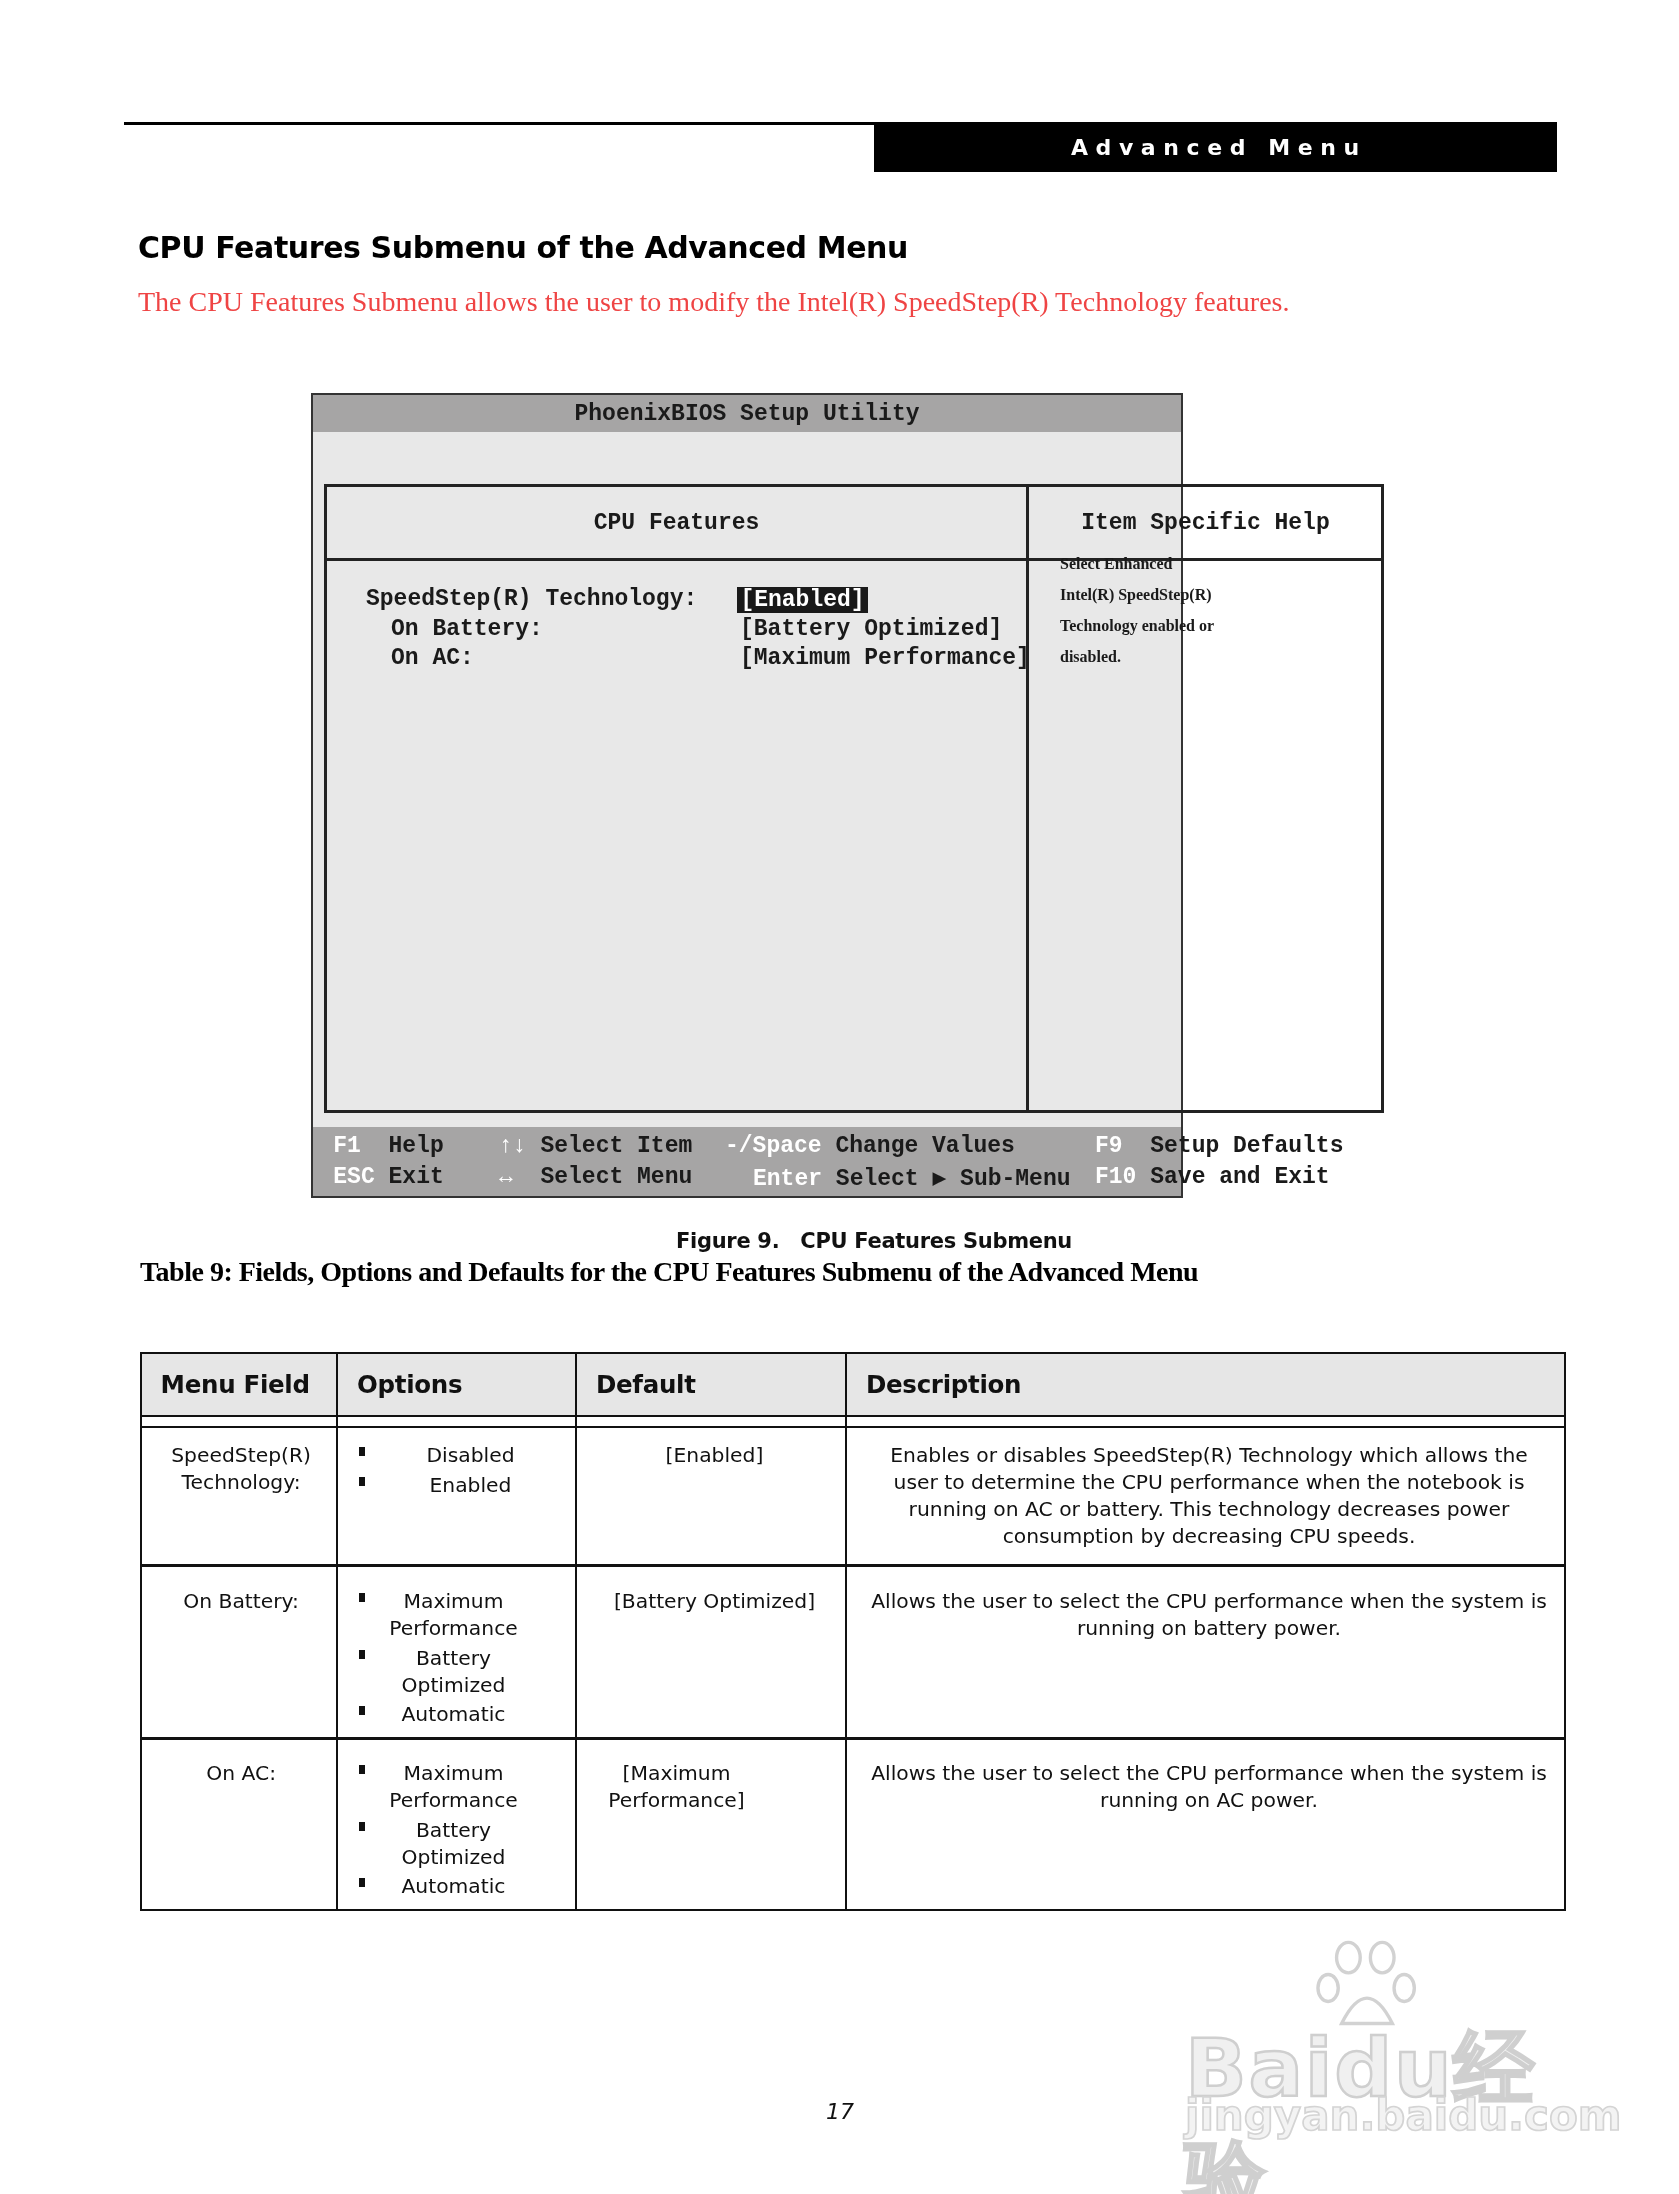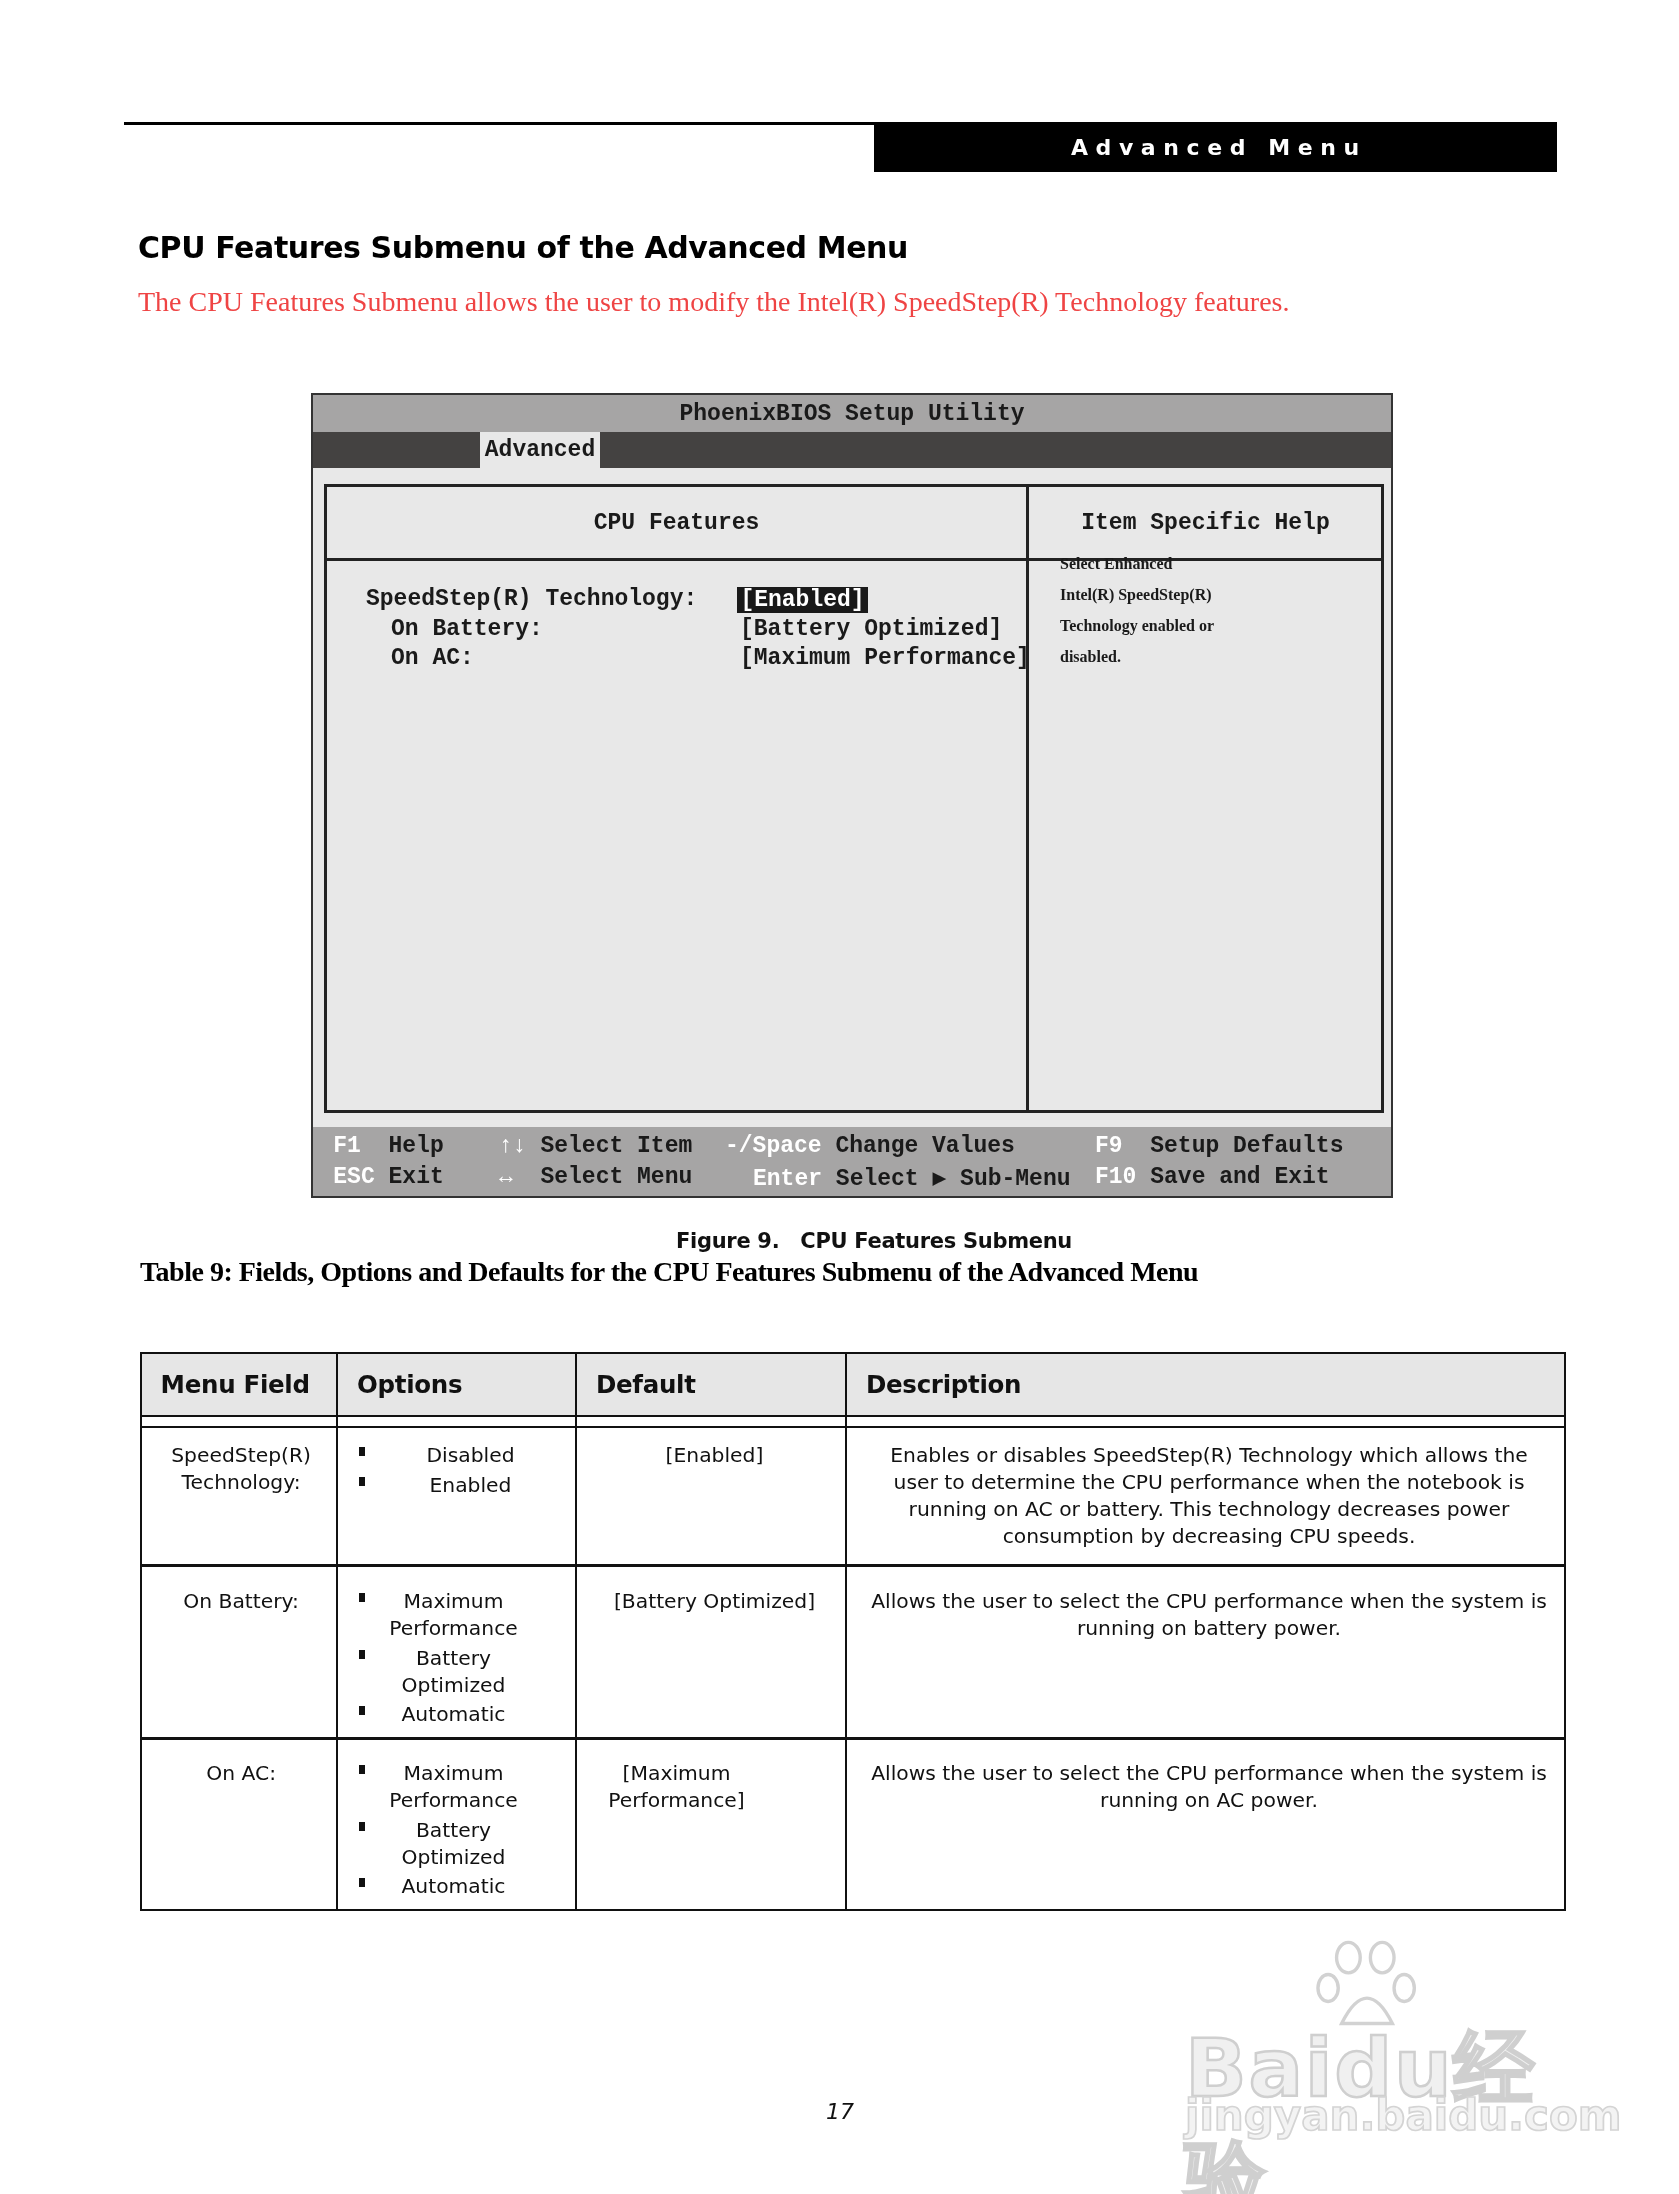--- a/index.html
+++ b/index.html
@@ -9,21 +9,21 @@
   
   .hdr-rule { left:124px; top:122px; width:1433px; height:2.5px; background:#000; }
   .hdr-box { left:874px; top:123px; width:683px; height:49px; background:#000; color:#fff;
     font-family:"DejaVu Sans", sans-serif; font-weight:bold; font-size:22px; letter-spacing:7.6px;
     display:flex; align-items:center; justify-content:center; padding-left:6.8px; box-sizing:border-box; }
 
   .sec-title { left:138px; top:230px; font-family:"DejaVu Sans", sans-serif; font-weight:bold; font-size:30px; letter-spacing:-0.4px; color:#000; }
   .intro { left:138px; top:286px; font-family:"Liberation Serif", serif; font-size:28px; color:#ef4444; }
 
   
-  .bios { left:311px; top:393px; width:1082px; height:805px; border:2.5px solid #333; box-sizing:border-box; background:#e8e8e8;
+  .bios { left:311px; top:393px; width:872px; height:805px; border:2.5px solid #333; box-sizing:border-box; background:#e8e8e8;
     font-family:"Liberation Mono", monospace; font-weight:bold; color:#1a1a1a; }
   .bios-title { position:absolute; left:0; top:0; right:0; height:37px; background:#a6a5a5; font-size:23px;
     display:flex; align-items:center; justify-content:center; }
   .bios-menubar { position:absolute; left:0; top:37px; right:0; height:36px; background:#444241; }
   .bios-tab { position:absolute; left:167px; top:0; height:36px; width:120px; background:#e8e8e8; font-size:23px;
     display:flex; align-items:center; justify-content:center; }
   .bios-inner { position:absolute; left:11px; top:89px; width:1060px; height:629px; border:3.4px solid #222; box-sizing:border-box; }
   .bios-col-div { position:absolute; left:699px; top:0; bottom:0; width:3.4px; background:#222; }
   .bios-head-div { position:absolute; left:0; right:0; top:71px; height:3.4px; background:#222; }
   .bios-h-left { position:absolute; left:0; width:699px; top:0; height:71px; display:flex; align-items:center; justify-content:center; font-size:23px; }
@@ -61,23 +61,20 @@
 <body>
 
 <div class="abs hdr-rule"></div>
 <div class="abs hdr-box">Advanced Menu</div>
 
 <div class="abs sec-title">CPU Features Submenu of the Advanced Menu</div>
 <div class="abs intro">The CPU Features Submenu allows the user to modify the Intel(R) SpeedStep(R) Technology features.</div>
 
 <div class="abs bios">
   <div class="bios-title">PhoenixBIOS Setup Utility</div>
-  <div class="bios-menubar">
-    <div class="bios-tab">Advanced</div>
-  </div>
 
   <div class="bios-inner">
     <div class="bios-h-left">CPU Features</div>
     <div class="bios-h-right">Item Specific Help</div>
     <div class="bios-head-div"></div>
     <div class="bios-col-div"></div>
 
     <div class="bios-row" style="left:39px;top:99px;">SpeedStep(R) Technology:</div>
     <div class="bios-val hl" style="left:410px;top:100px;">[Enabled]</div>
 

